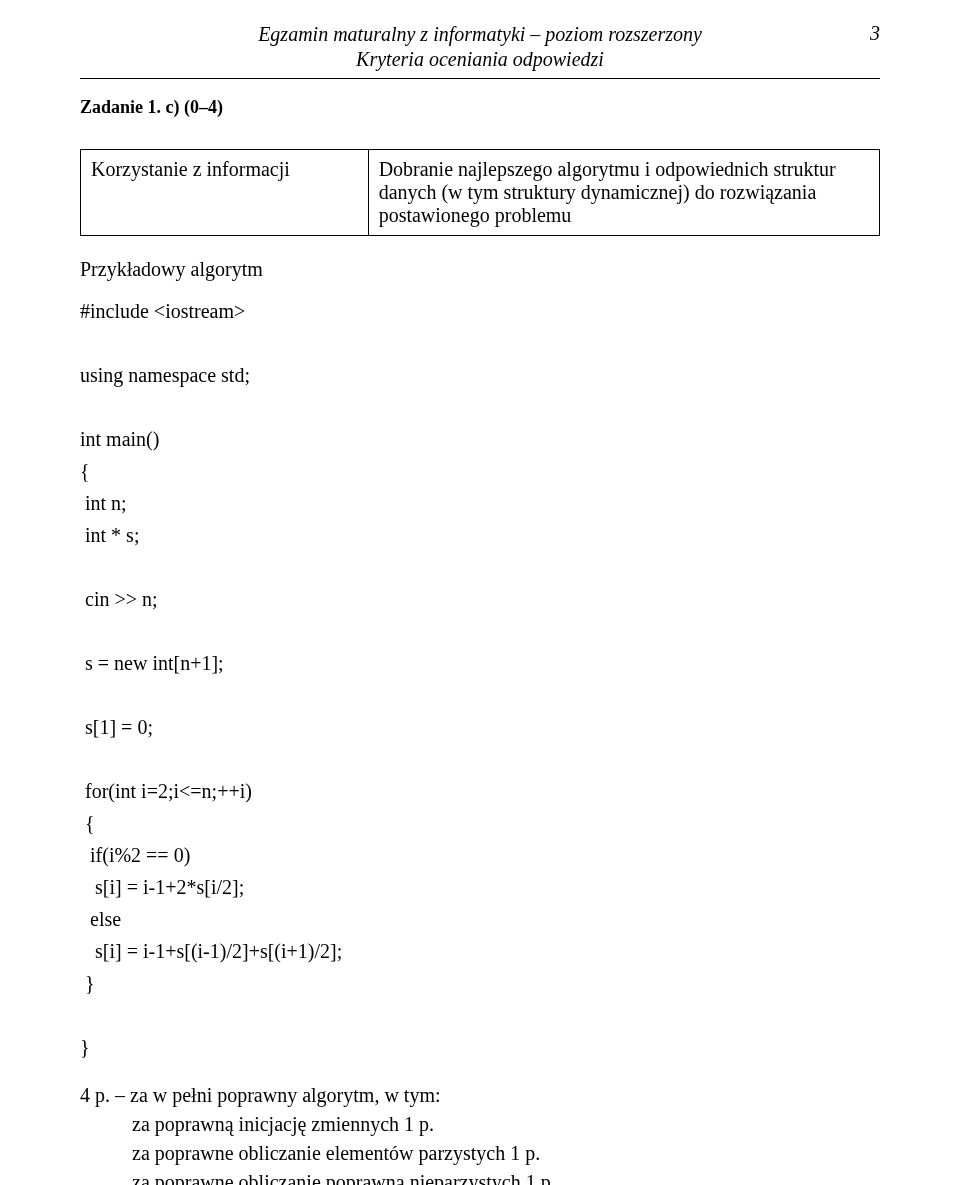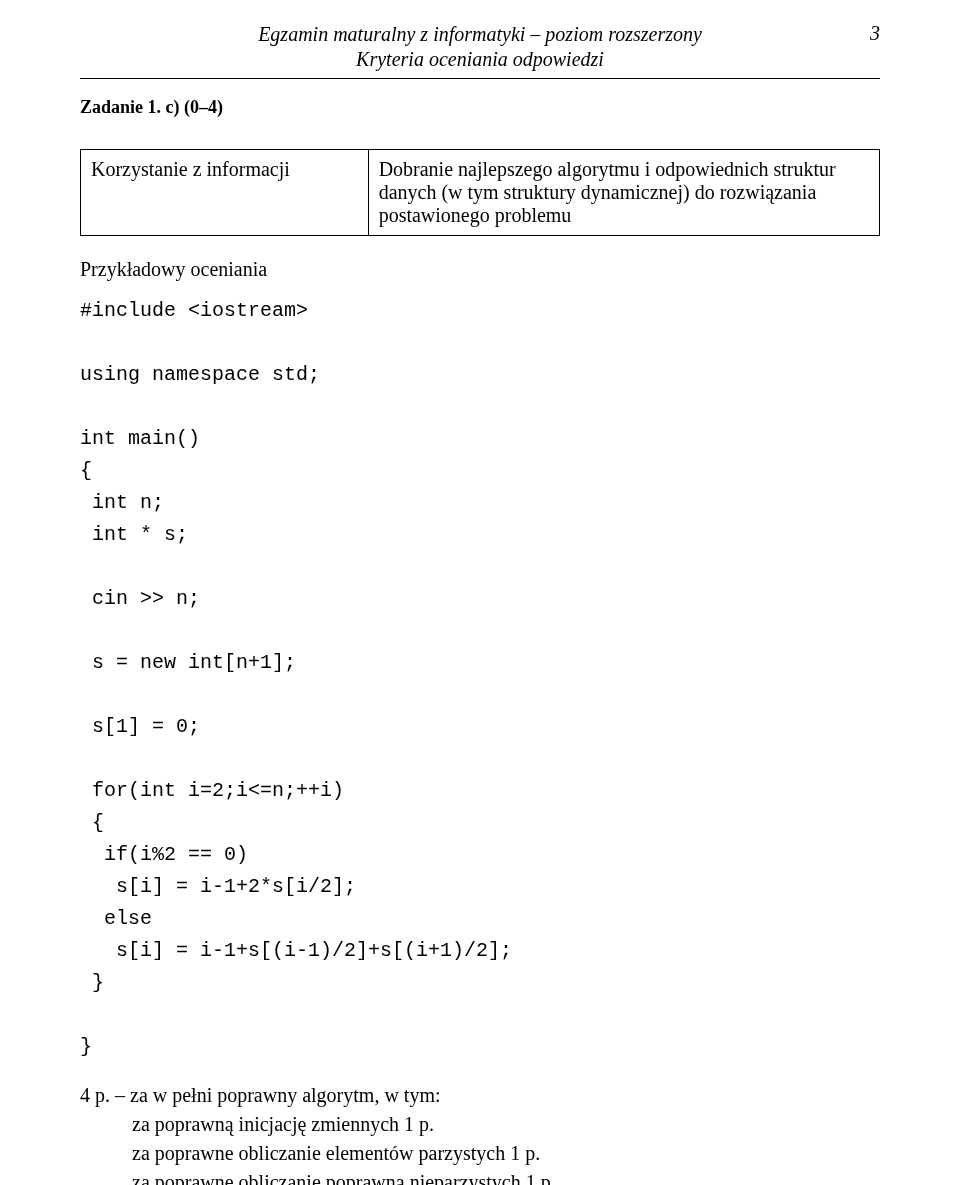--- a/index.html
+++ b/index.html
@@ -56,21 +56,21 @@
   }
   table.boxed td.left {
     width: 36%;
   }
   .para {
     font-size: 20px;
     margin-top: 22px;
     margin-bottom: 14px;
   }
   pre.code {
-    font-family: Liberation Mono, monospace;
+    font-family: Liberation Serif, serif;
     font-size: 20px;
     line-height: 1.6;
     white-space: pre;
     margin: 0 0 18px 0;
   }
   .scoring {
     font-size: 20px;
     line-height: 1.45;
   }
   .scoring .bold { font-weight: normal; }
@@ -95,21 +95,21 @@
 
   <table class="boxed">
     <tbody>
         <tr>
       <td class="left">Korzystanie z informacji</td>
       <td>Dobranie najlepszego algorytmu i odpowiednich struktur danych (w tym struktury dynamicznej) do rozwiązania postawionego problemu</td>
     </tr>
   </tbody>
     </table>
 
-  <div class="para">Przykładowy oceniania</div>
+  <div class="para">Przykładowy algorytm</div>
 
   <pre class="code">#include &lt;iostream&gt;
 
 using namespace std;
 
 int main()
 {
  int n;
  int * s;
 

